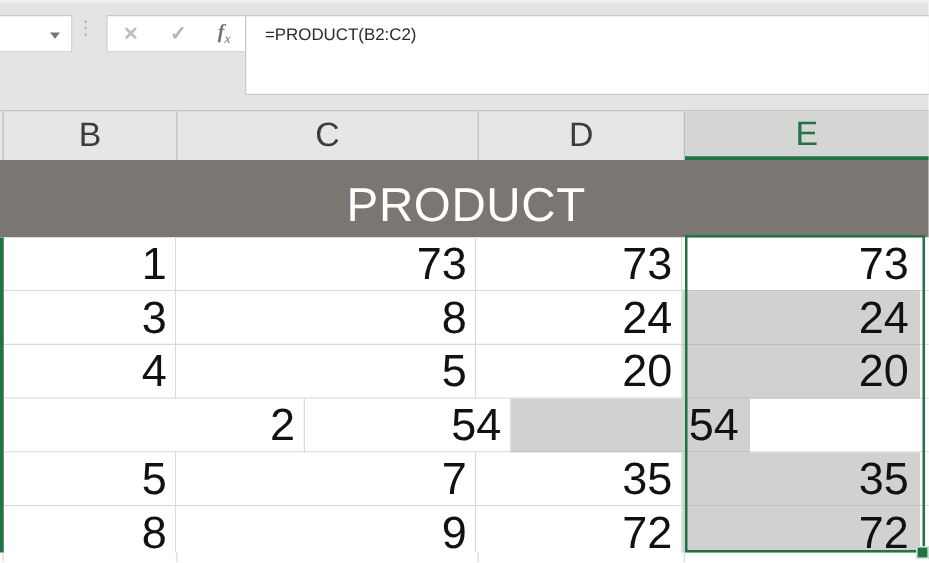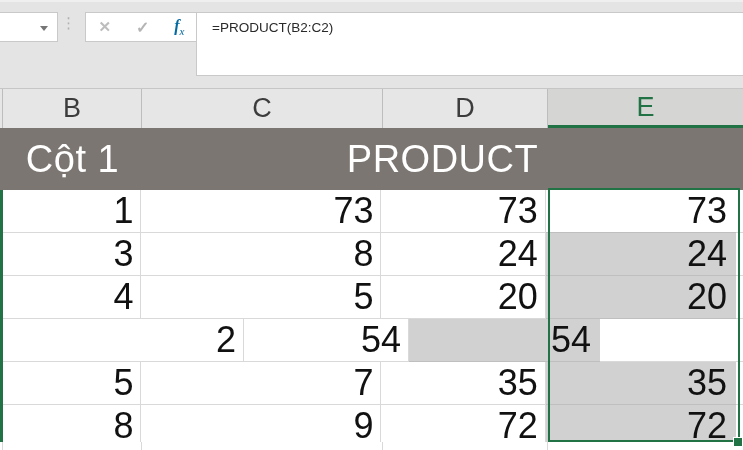--- a/index.html
+++ b/index.html
@@ -26,21 +26,21 @@
     position:absolute;left:61px;top:17px;width:12px;height:22px;
     color:#b0b0b0;font-size:15px;line-height:11px;text-align:center;
   }
   .fxbox{
     position:absolute;left:85px;top:12px;width:113px;height:30px;
     background:#fff;border:1px solid #c9c9c9;
     display:flex;align-items:center;justify-content:space-around;
   }
   .icon-cancel{color:#bdbdbd;font-size:15px;font-weight:bold;}
   .icon-enter{color:#b5b5b5;font-size:16px;font-weight:bold;}
-  .icon-fx{color:#0369a1;font-size:16px;font-family:"Liberation Serif",serif;text-align:center;}
+  .icon-fx{color:#737373;font-size:16px;font-family:"Liberation Serif",serif;text-align:center;}
   .icon-fx i{font-style:italic;font-weight:bold;}
   .icon-fx sub{font-size:11px;font-style:italic;}
 
   .formulabar{
     position:absolute;left:196px;top:12px;width:656px;height:64px;
     background:#fff;border:1px solid #c9c9c9;border-right:none;
     font-size:13.5px;color:#2a2a2a;padding:7px 4px 0 15px;
     white-space:pre;
   }
 
@@ -66,21 +66,21 @@
 
   
   .headrow{
     position:absolute;left:0;top:128px;width:743px;height:62px;
     background:#7b7671;display:flex;color:#ffffff;
   }
   .headrow .dcell{
     height:100%;display:flex;align-items:center;justify-content:center;
     font-size:38px;letter-spacing:0.5px;
   }
-  .headrow .dcell.colE{flex:1;}
+  .headrow .dcell.colE{flex:1;margin-top:6px;}
 
   
   .grid{position:absolute;left:0;top:190px;width:743px;height:252px;display:flex;flex-direction:column;}
   .row{flex:1;display:flex;}
   .cell{
     height:100%;display:flex;align-items:center;justify-content:flex-end;
     font-size:36px;color:#111;padding-right:7px;
     border-right:1px solid #d9d9d9;border-bottom:1px solid #d9d9d9;
     background:#fff;
   }
@@ -133,21 +133,20 @@
 <div class="colstrip">
   <div class="hcell colA"></div>
   <div class="hcell colB">B</div>
   <div class="hcell colC">C</div>
   <div class="hcell colD">D</div>
   <div class="hcell sel">E</div>
 </div>
 
 <div class="headrow">
   <div class="dcell colA"></div>
-  <div class="dcell colB">Cột 1</div>
   <div class="dcell colE">PRODUCT</div>
 </div>
 
 <div class="grid">
 
   <div class="row">
     <div class="cell colA"></div>
     <div class="cell colB">1</div>
     <div class="cell colC">73</div>
     <div class="cell colD">73</div>

